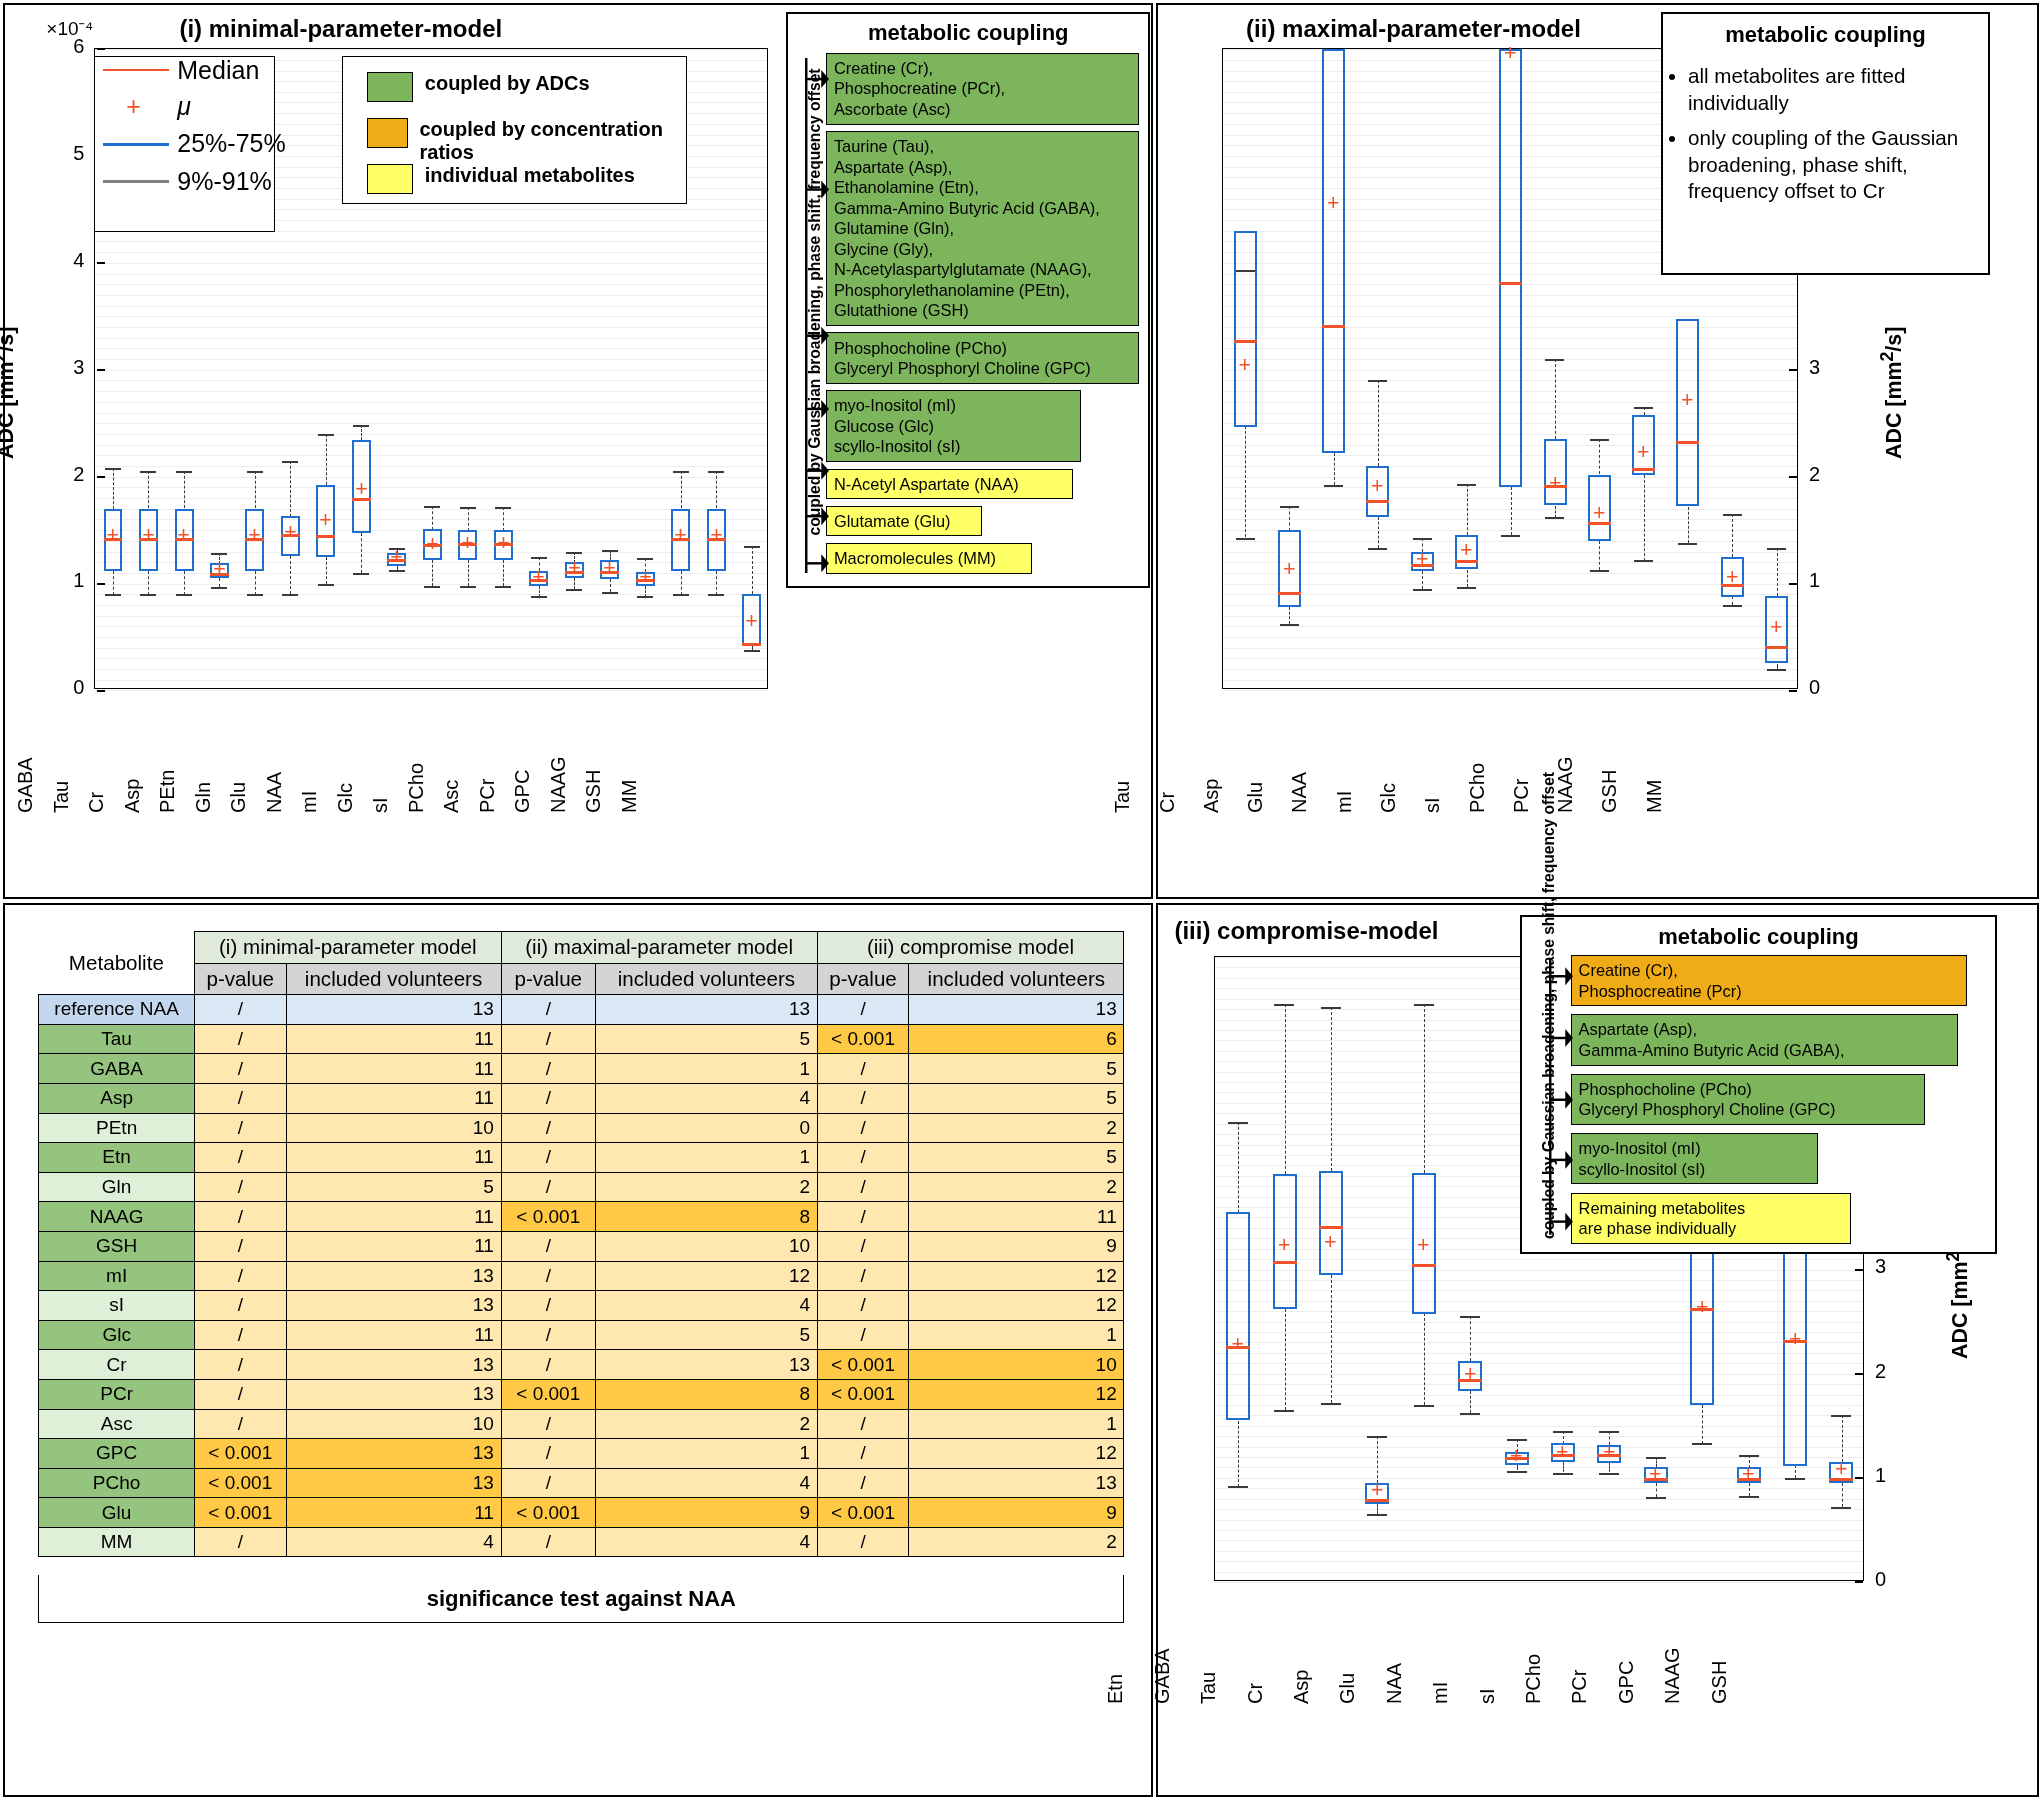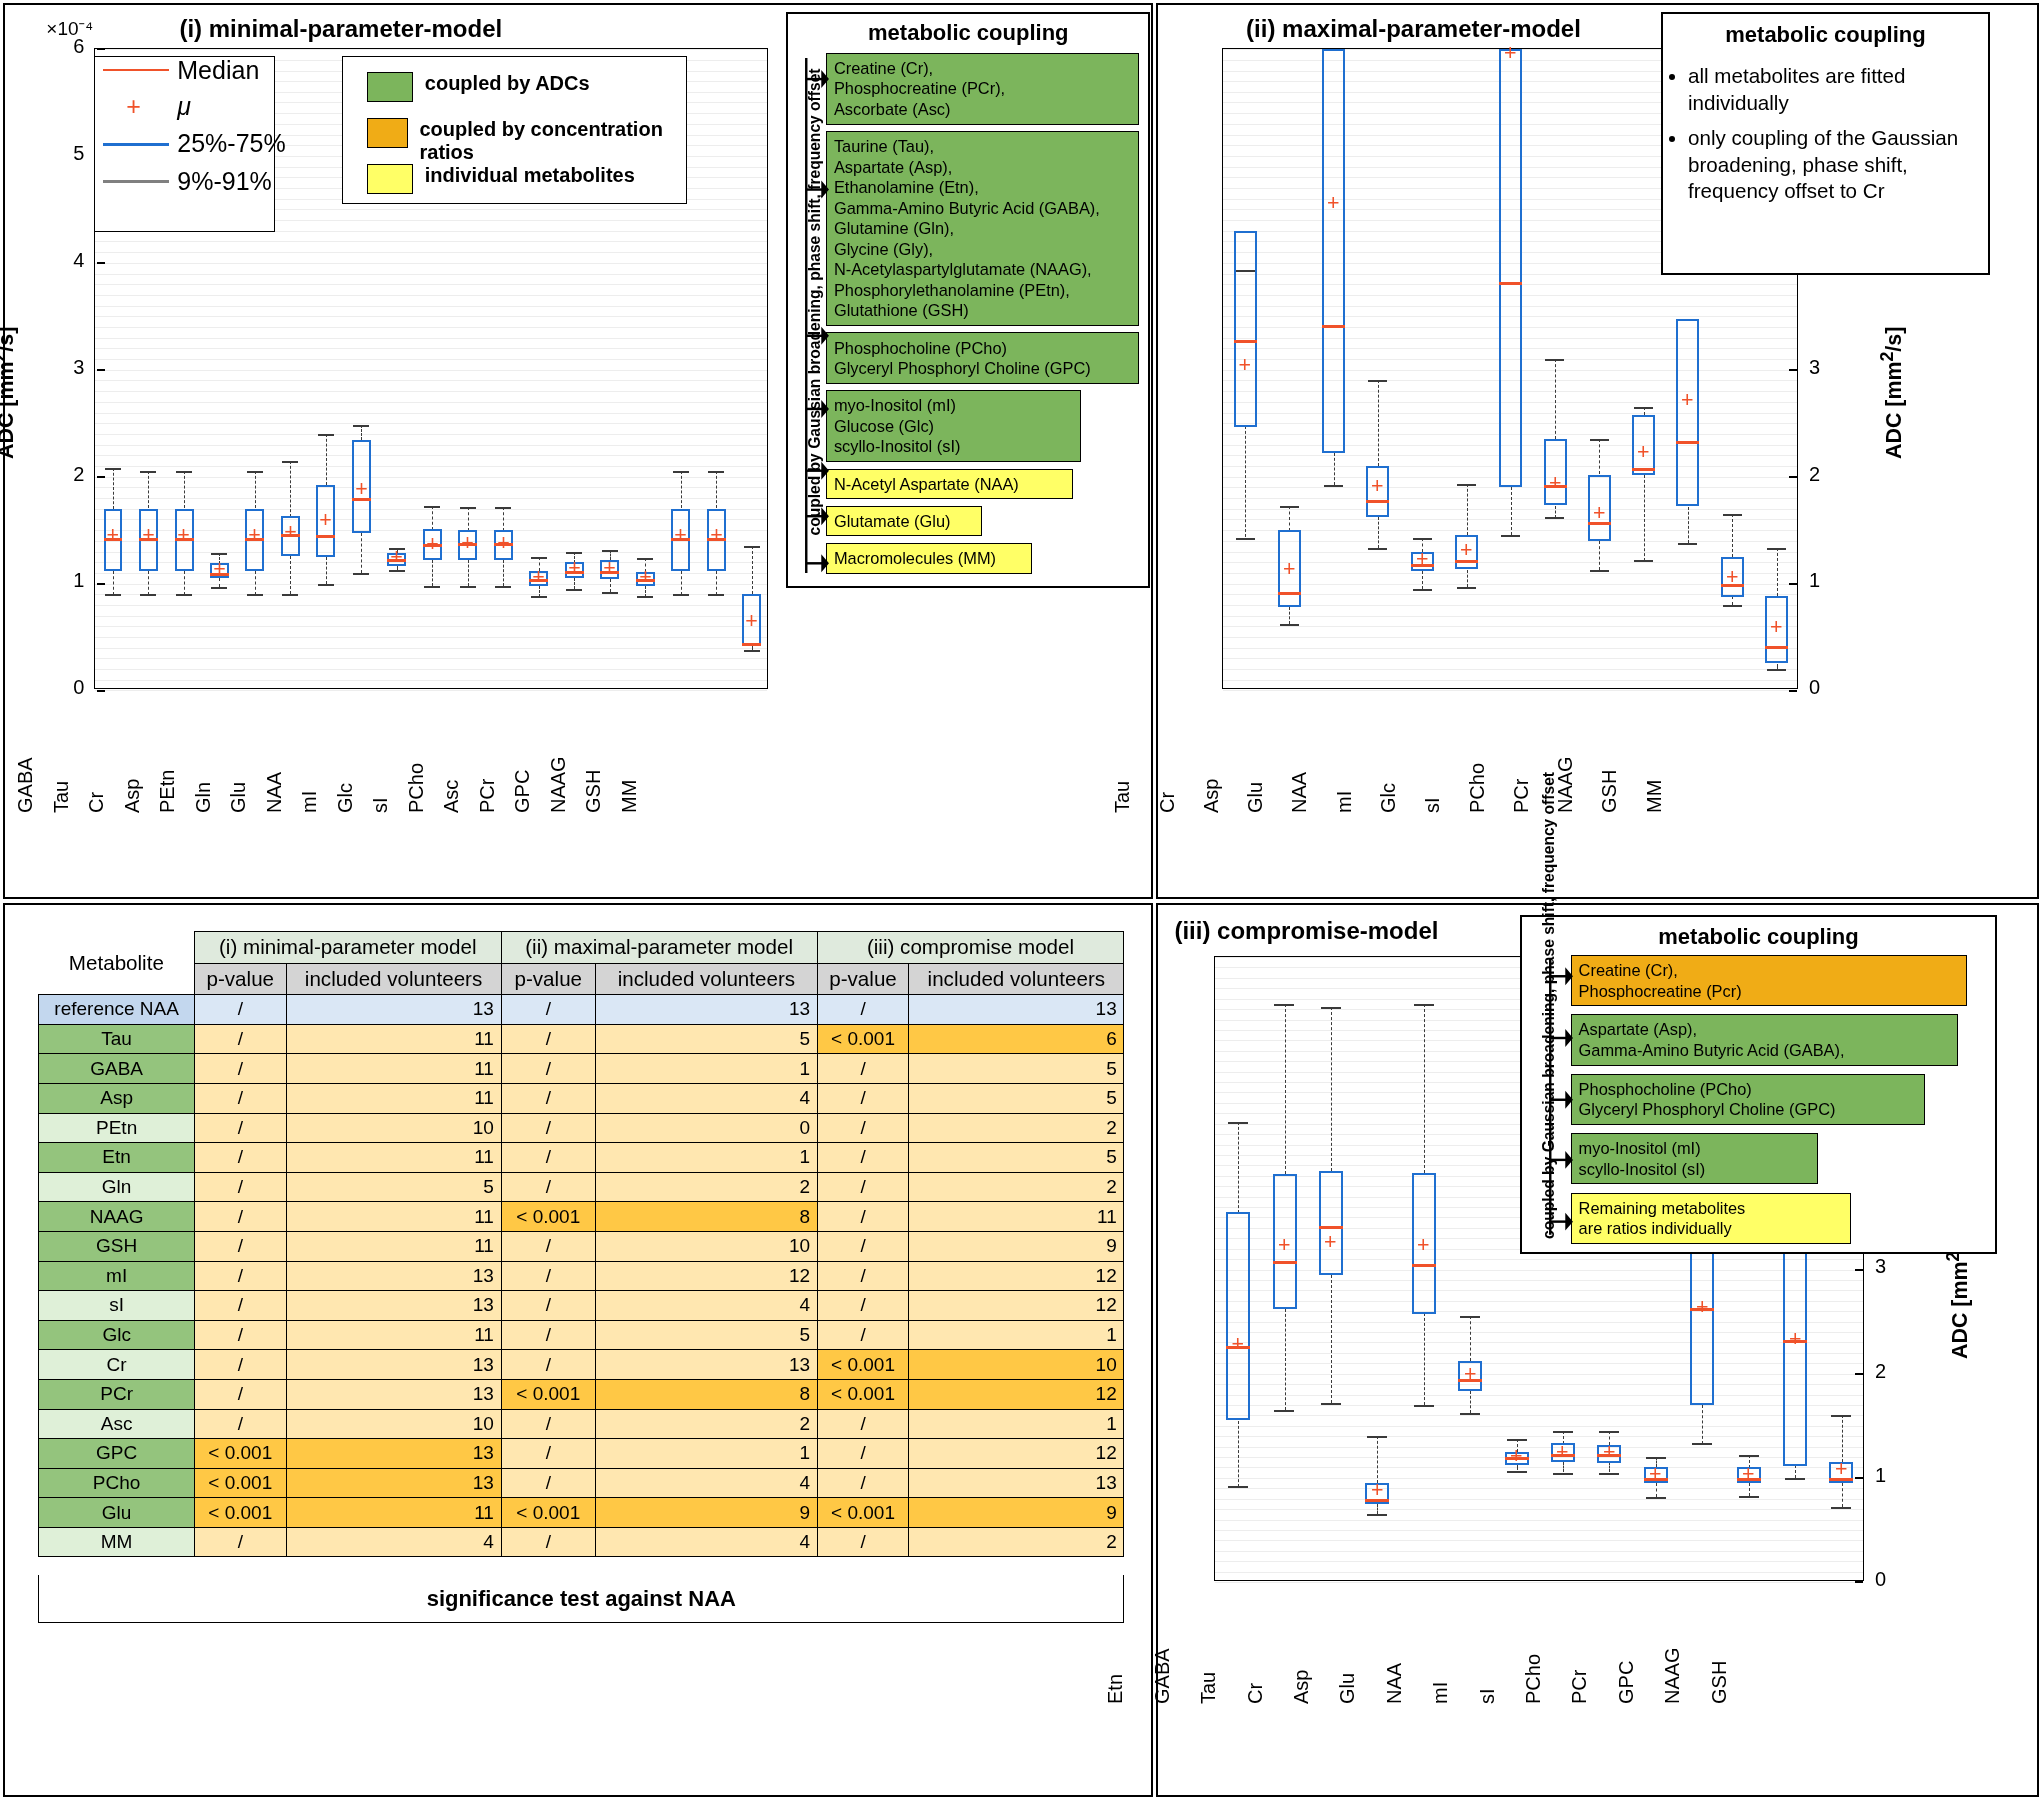--- a/index.html
+++ b/index.html
@@ -1025,21 +1025,21 @@
       <div class="cgroup cgreen" style="margin-bottom:8.2px; width:354px;">
         <div>Phosphocholine (PCho)</div>
         <div>Glyceryl Phosphoryl Choline (GPC)</div>
       </div>
       <div class="cgroup cgreen" style="margin-bottom:8.2px; width:247px;">
         <div>myo-Inositol (mI)</div>
         <div>scyllo-Inositol (sI)</div>
       </div>
       <div class="cgroup cyellow" style="width:280px;">
         <div>Remaining metabolites</div>
-        <div>are ratios individually</div>
+        <div>are phase individually</div>
       </div>
     </div>
     <svg style="position:absolute; left:25px; top:35px;" width="26" height="289" viewBox="0 0 32 352">
       <line x1="4" y1="6" x2="4" y2="346" stroke="#000" stroke-width="3"></line>
       <g stroke="#000" stroke-width="3" fill="#000">
         <line x1="4" y1="28" x2="24" y2="28"></line>
           <polygon points="24,21 30,28 24,35"></polygon>
         <line x1="4" y1="104" x2="24" y2="104"></line>
           <polygon points="24,97 30,104 24,111"></polygon>
         <line x1="4" y1="180" x2="24" y2="180"></line>

